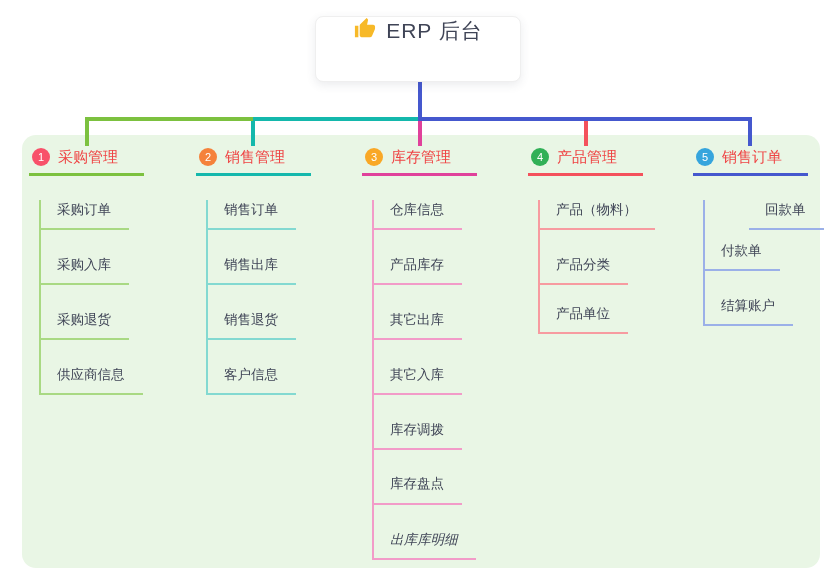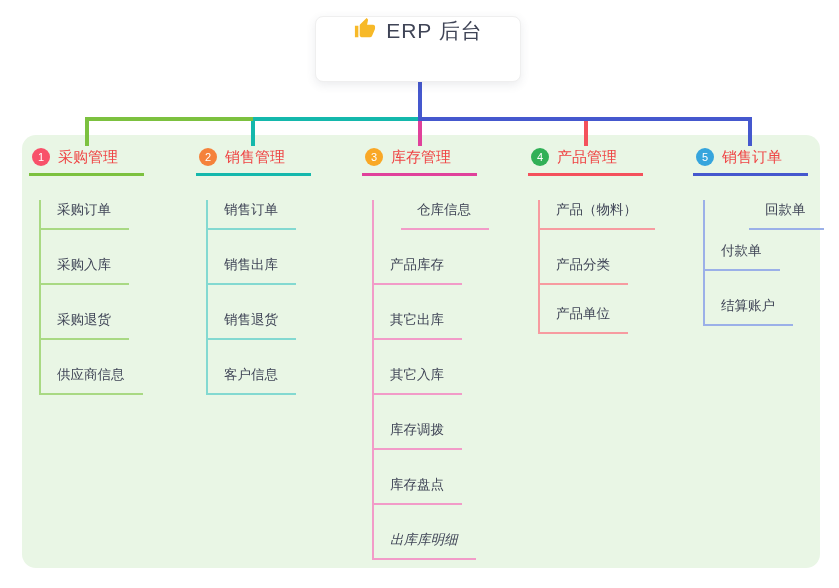--- a/index.html
+++ b/index.html
@@ -142,26 +142,26 @@
           <div class="child" style="border-bottom-color: rgb(131, 217, 209);">销售退货</div>
           <div class="child" style="border-bottom-color: rgb(131, 217, 209);">客户信息</div>
         </div>
       </div>
       <div class="column" style="left: 362px;">
         <div class="branch-title" style="border-bottom-color: rgb(224, 65, 155);">
           <span class="badge" style="background: rgb(249, 168, 38);">3</span>
           <span class="branch-label">库存管理</span>
         </div>
         <div class="children" style="border-left-color: rgb(242, 155, 200);">
-          <div class="child" style="border-bottom-color: rgb(242, 155, 200); margin-left: 27px;">仓库信息</div>
+          <div class="child" style="border-bottom-color: rgb(242, 155, 200);">仓库信息</div>
           <div class="child" style="border-bottom-color: rgb(242, 155, 200);">产品库存</div>
           <div class="child" style="border-bottom-color: rgb(242, 155, 200);">其它出库</div>
           <div class="child" style="border-bottom-color: rgb(242, 155, 200);">其它入库</div>
           <div class="child" style="border-bottom-color: rgb(242, 155, 200);">库存调拨</div>
-          <div class="child" style="border-bottom-color: rgb(242, 155, 200);">库存盘点</div>
+          <div class="child" style="border-bottom-color: rgb(242, 155, 200); font-family: Liberation Mono, monospace;">库存盘点</div>
           <div class="child" style="border-bottom-color: rgb(242, 155, 200); font-style: italic;">出库库明细</div>
         </div>
       </div>
       <div class="column" style="left: 528px;">
         <div class="branch-title" style="border-bottom-color: rgb(244, 81, 92);">
           <span class="badge" style="background: rgb(49, 176, 87);">4</span>
           <span class="branch-label">产品管理</span>
         </div>
         <div class="children" style="border-left-color: rgb(247, 155, 160);">
           <div class="child" style="border-bottom-color: rgb(247, 155, 160);">产品（物料）</div>

